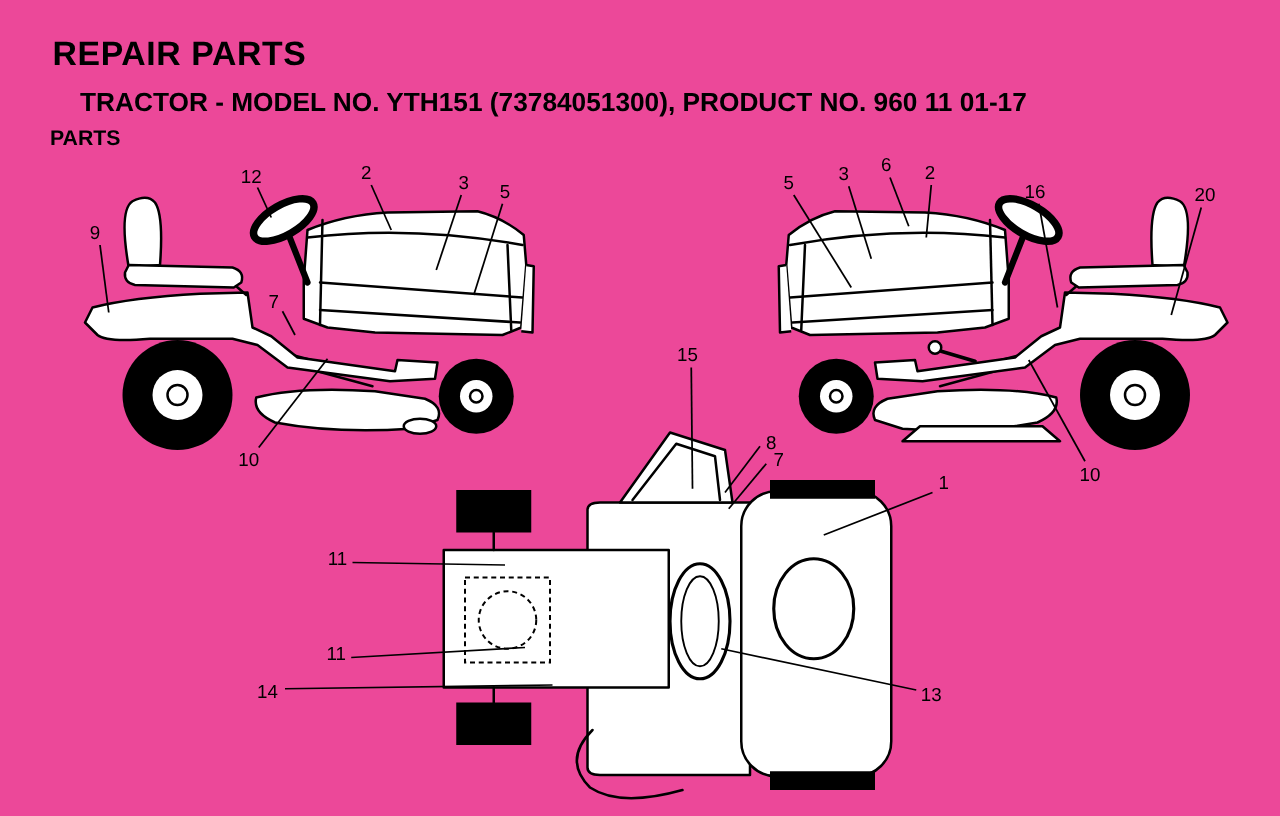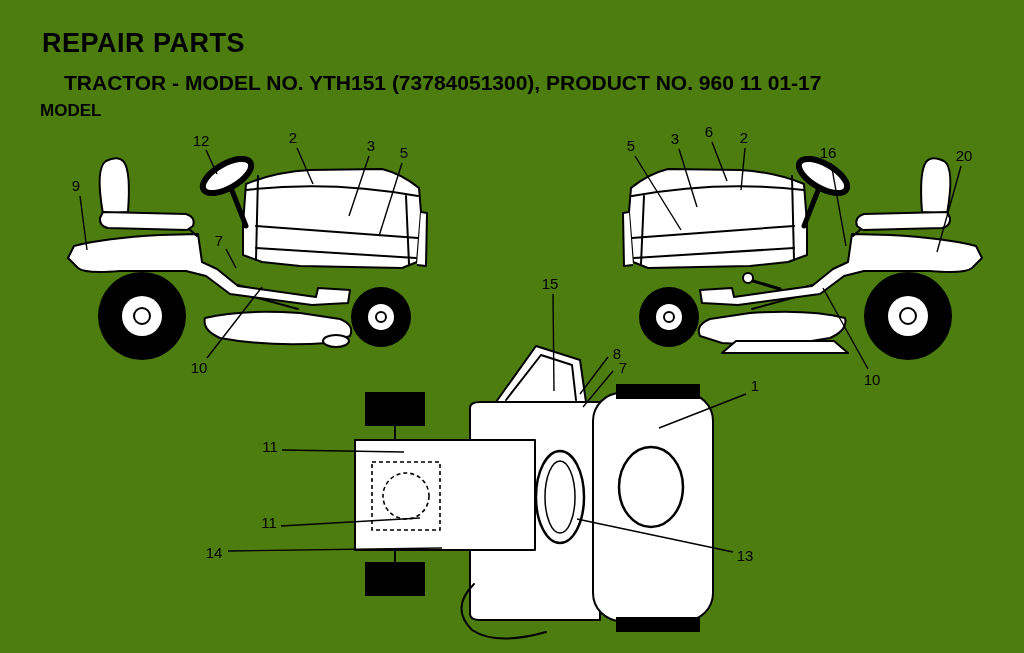--- a/index.html
+++ b/index.html
@@ -1,16 +1,16 @@
 <!DOCTYPE html>
 <html><head>
 <meta charset="utf-8">
 <style>
   html,body{margin:0;padding:0;background:#fff}
-  .page{position:relative;width:1024px;height:653px;background:#4d7c0f;
+  .page{position:relative;width:1024px;height:653px;background:#ec4899;
         font-family:"Liberation Sans",sans-serif;overflow:hidden;color:#000}
   .title{position:absolute;left:42px;top:28px;font-size:27px;font-weight:900;
          letter-spacing:.5px;white-space:nowrap}
   .subtitle{position:absolute;left:64px;top:71px;font-size:21px;font-weight:700;white-space:nowrap}
   .section{position:absolute;left:40px;top:101px;font-size:17px;font-weight:800}
   svg.diagram{position:absolute;left:0;top:0;width:1024px;height:653px}
   .s{fill:none;stroke:#000;stroke-width:2;stroke-linejoin:round;stroke-linecap:round}
   .sf{fill:#fff;stroke:#000;stroke-width:2;stroke-linejoin:round}
   .k{fill:#000;stroke:none}
   .w{fill:#fff;stroke:none}
@@ -18,21 +18,21 @@
   .leader{stroke:#000;stroke-width:1.4}
   .callout{font-family:"Liberation Sans",sans-serif;font-size:15px;fill:#000;text-anchor:middle}
 </style>
 </head>
 <body>
 
 <div class="page">
 
   <div class="title">REPAIR PARTS</div>
   <div class="subtitle">TRACTOR - MODEL NO. YTH151 (73784051300), PRODUCT NO. 960 11 01-17</div>
-  <div class="section">MODEL</div>
+  <div class="section">PARTS</div>
 
   <svg class="diagram" viewBox="0 0 1024 653">
 
     <g>
       <g>
         <line class="s" x1="230" y1="283" x2="302" y2="302"></line>
         <line class="s" x1="228" y1="290" x2="298" y2="309"></line>
         <path class="sf" d="M 205 318 Q 240 309 300 313 L 340 319 Q 355 325 350 336 L 328 343 Q 268 347 220 338 Q 202 330 205 318 Z"></path>
         <ellipse class="sf" cx="336" cy="341" rx="13" ry="6"></ellipse>
       </g>

